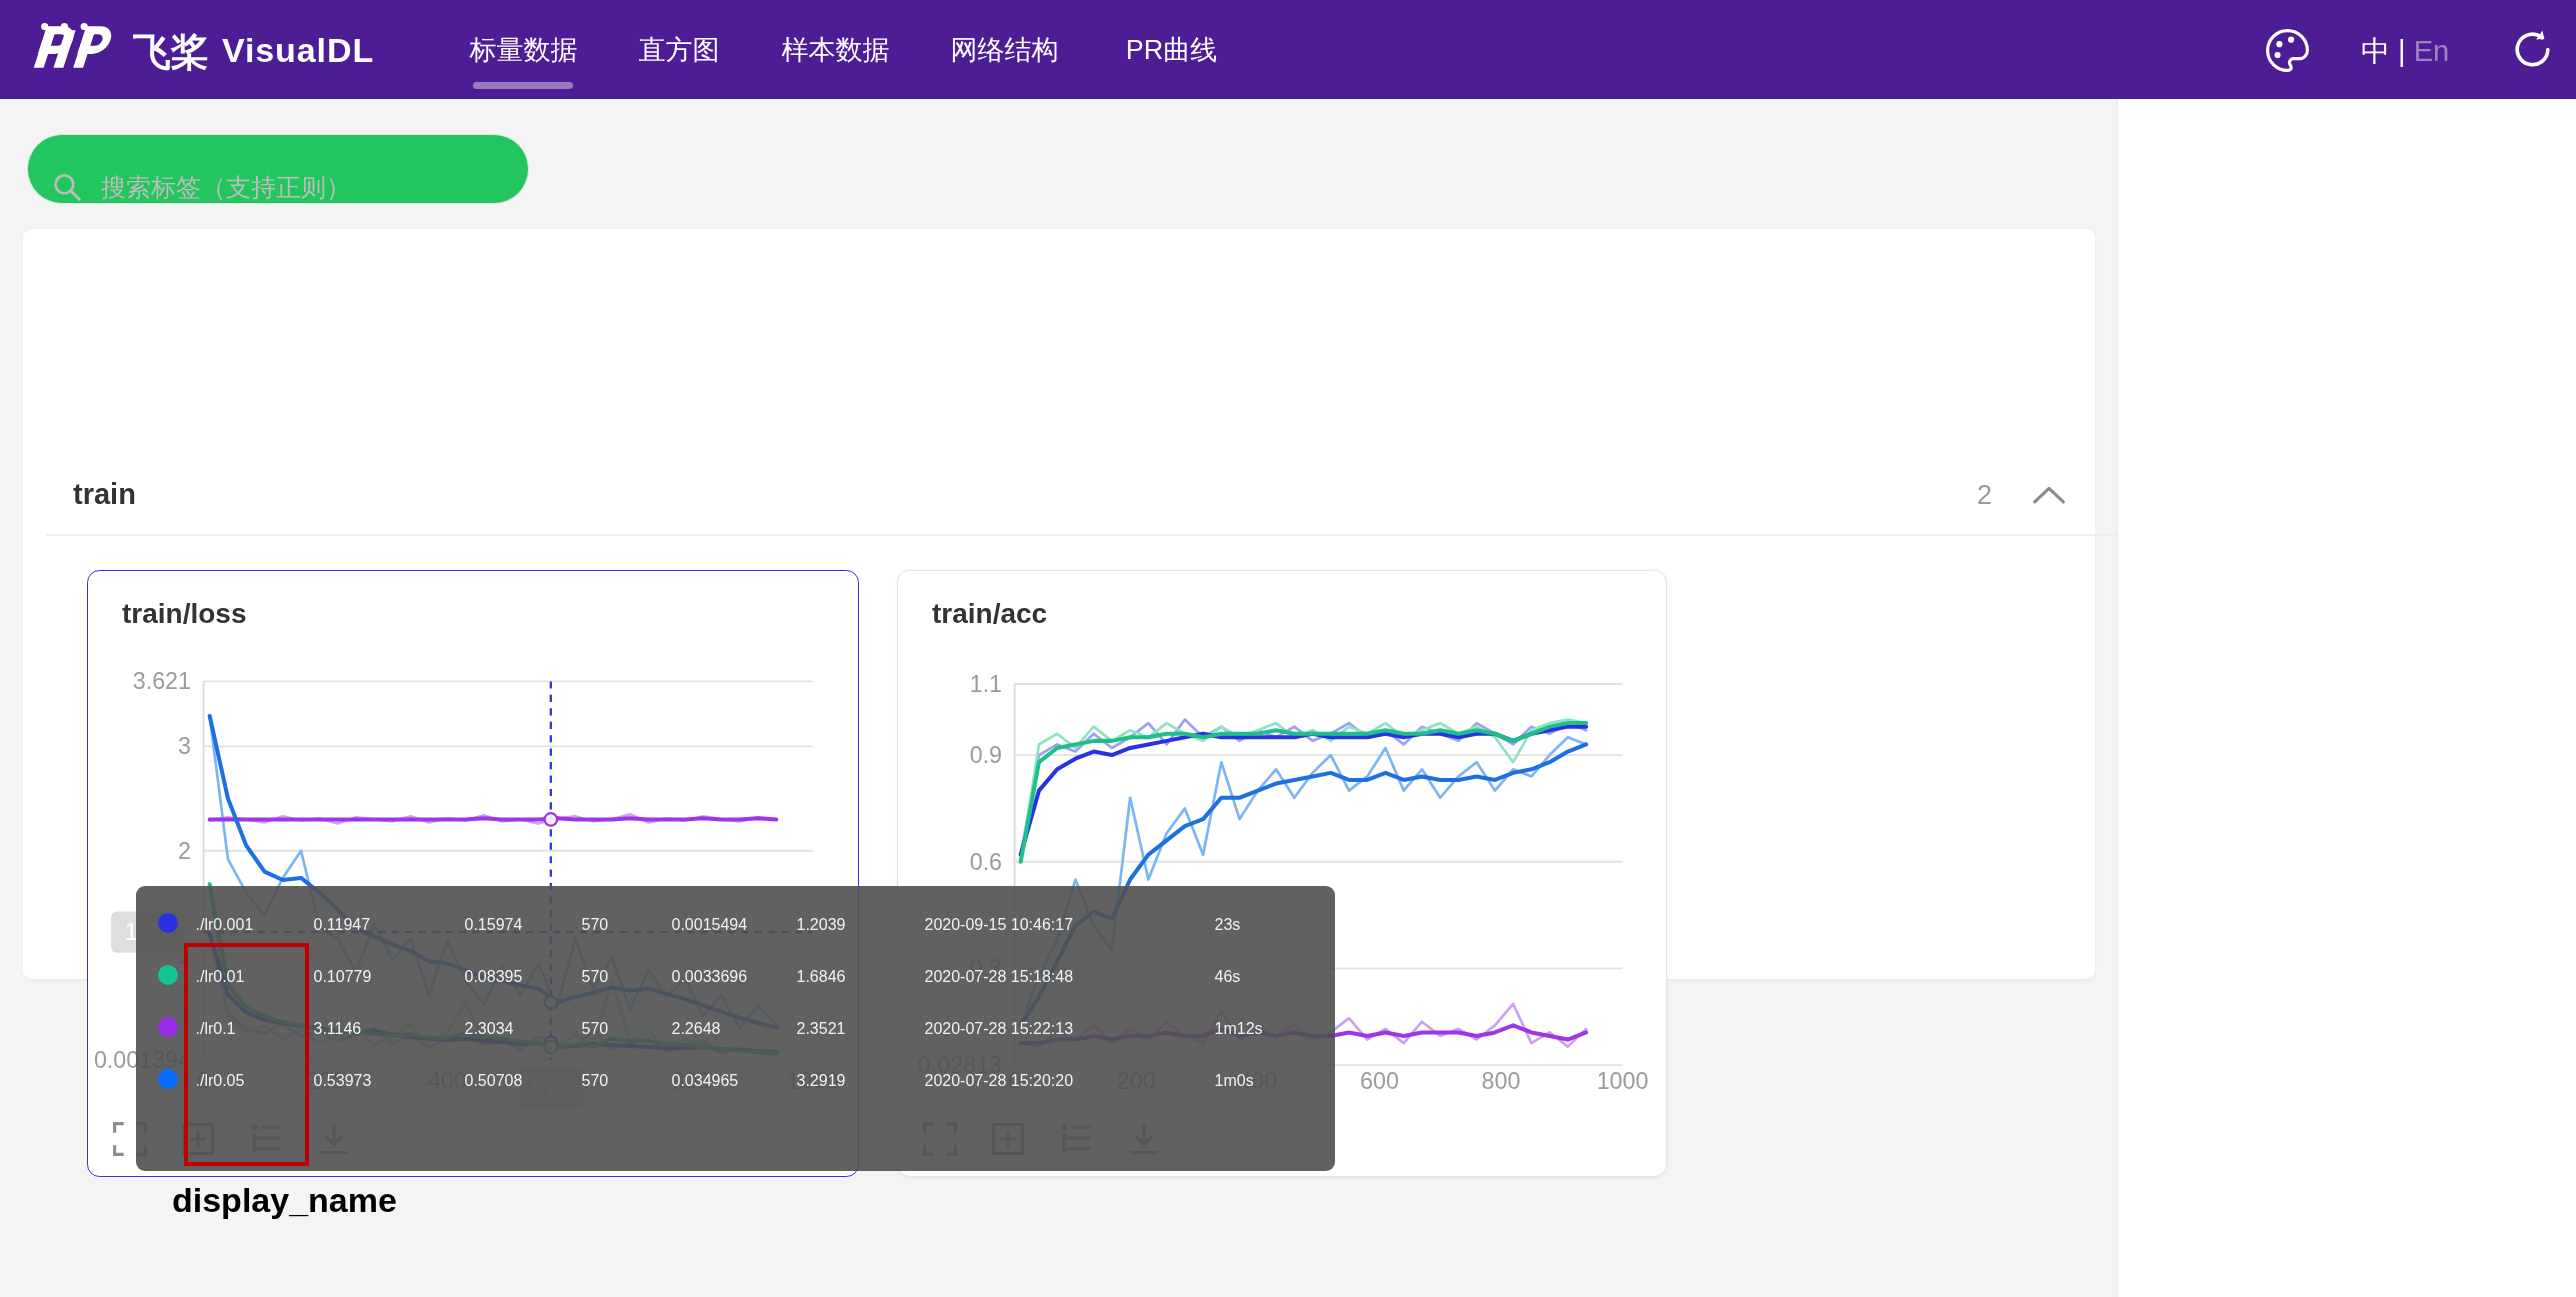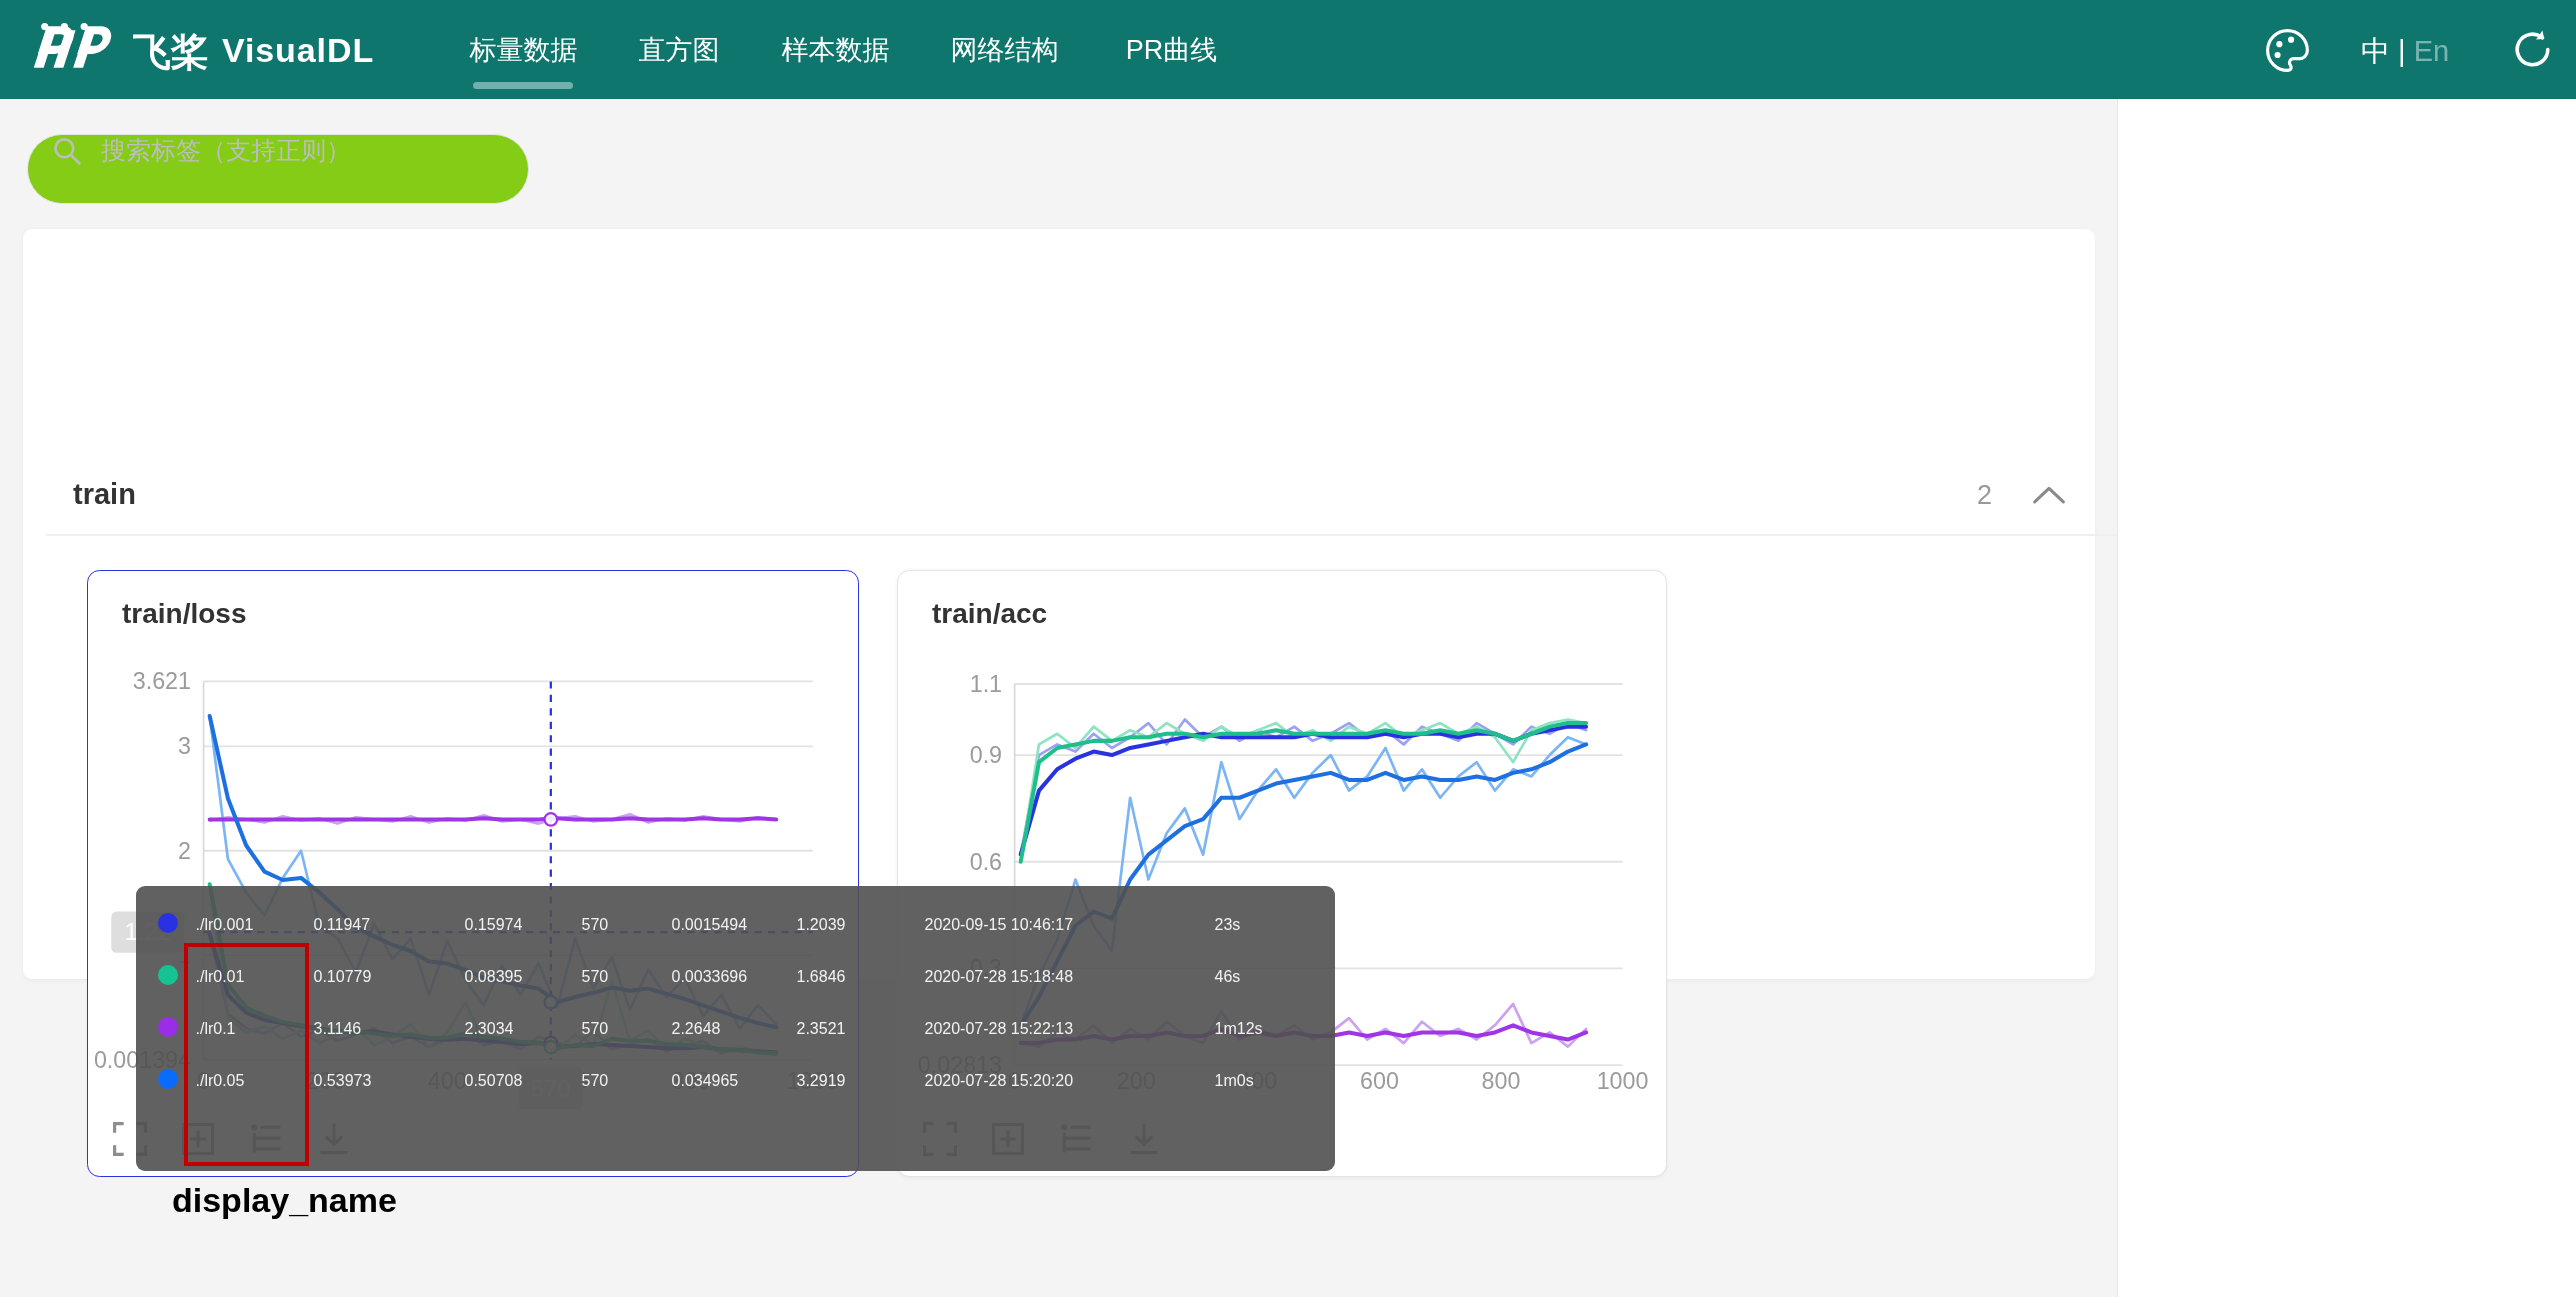--- a/index.html
+++ b/index.html
@@ -1,29 +1,29 @@
 <!DOCTYPE html>
 <html style="font-size:14.3px"><head>
 <meta charset="utf-8">
 <style>
   html,body{margin:0;padding:0;background:#e9e9e9;}
   #app{position:relative;width:2576px;height:1298px;background:#F4F4F4;overflow:hidden;
        font-family:"Liberation Sans","DejaVu Sans",sans-serif;color:#333;}
   .abs{position:absolute;}
   
-  #navbar{left:0;top:0;width:2576px;height:99px;background:#0f766e;display:flex;align-items:center;}
+  #navbar{left:0;top:0;width:2576px;height:99px;background:#4c1d95;display:flex;align-items:center;}
   .nav-tab{position:absolute;top:0;height:99px;display:flex;align-items:center;justify-content:center;
            color:#fff;font-size:27px;cursor:pointer;}
   .nav-underline{position:absolute;height:7.2px;border-radius:3.6px;background:rgba(255,255,255,0.42);top:82px;}
   .brand-zh{position:absolute;left:133px;top:27px;color:#fff;font-size:38px;font-weight:700;}
   .brand-en{position:absolute;left:222px;top:30.5px;color:#fff;font-size:34px;font-weight:700;letter-spacing:0.9px;}
   .lang{position:absolute;left:2361px;top:32px;font-size:29px;color:#fff;}
   .lang .dim{color:rgba(255,255,255,0.45);}
   
-  .pill{background:#84cc16;border:1.8px solid #E3E3E3;border-radius:35px;display:flex;align-items:flex-start;}
+  .pill{background:#22c55e;border:1.8px solid #E3E3E3;border-radius:35px;display:flex;align-items:flex-end;}
   .pill input{border:none;outline:none;font-size:25px;color:#333;background:transparent;width:100%;
               font-family:"Liberation Sans","DejaVu Sans",sans-serif;}
   .pill input::placeholder{color:#BDBDBD;}
   
   #train-card{left:23px;top:229px;width:2072px;height:750px;background:#fff;border-radius:9px;
               box-shadow:0 1.8px 5.4px rgba(0,0,0,0.04);}
   #train-title{left:50px;top:249px;font-size:29px;font-weight:700;color:#333;}
   #train-count{left:1954px;top:251px;font-size:27px;color:#999;}
   #train-divider{left:23px;top:305px;width:2072px;height:1.8px;background:#EFEFEF;}
   .panel{position:absolute;background:#fff;border-radius:12.5px;}

